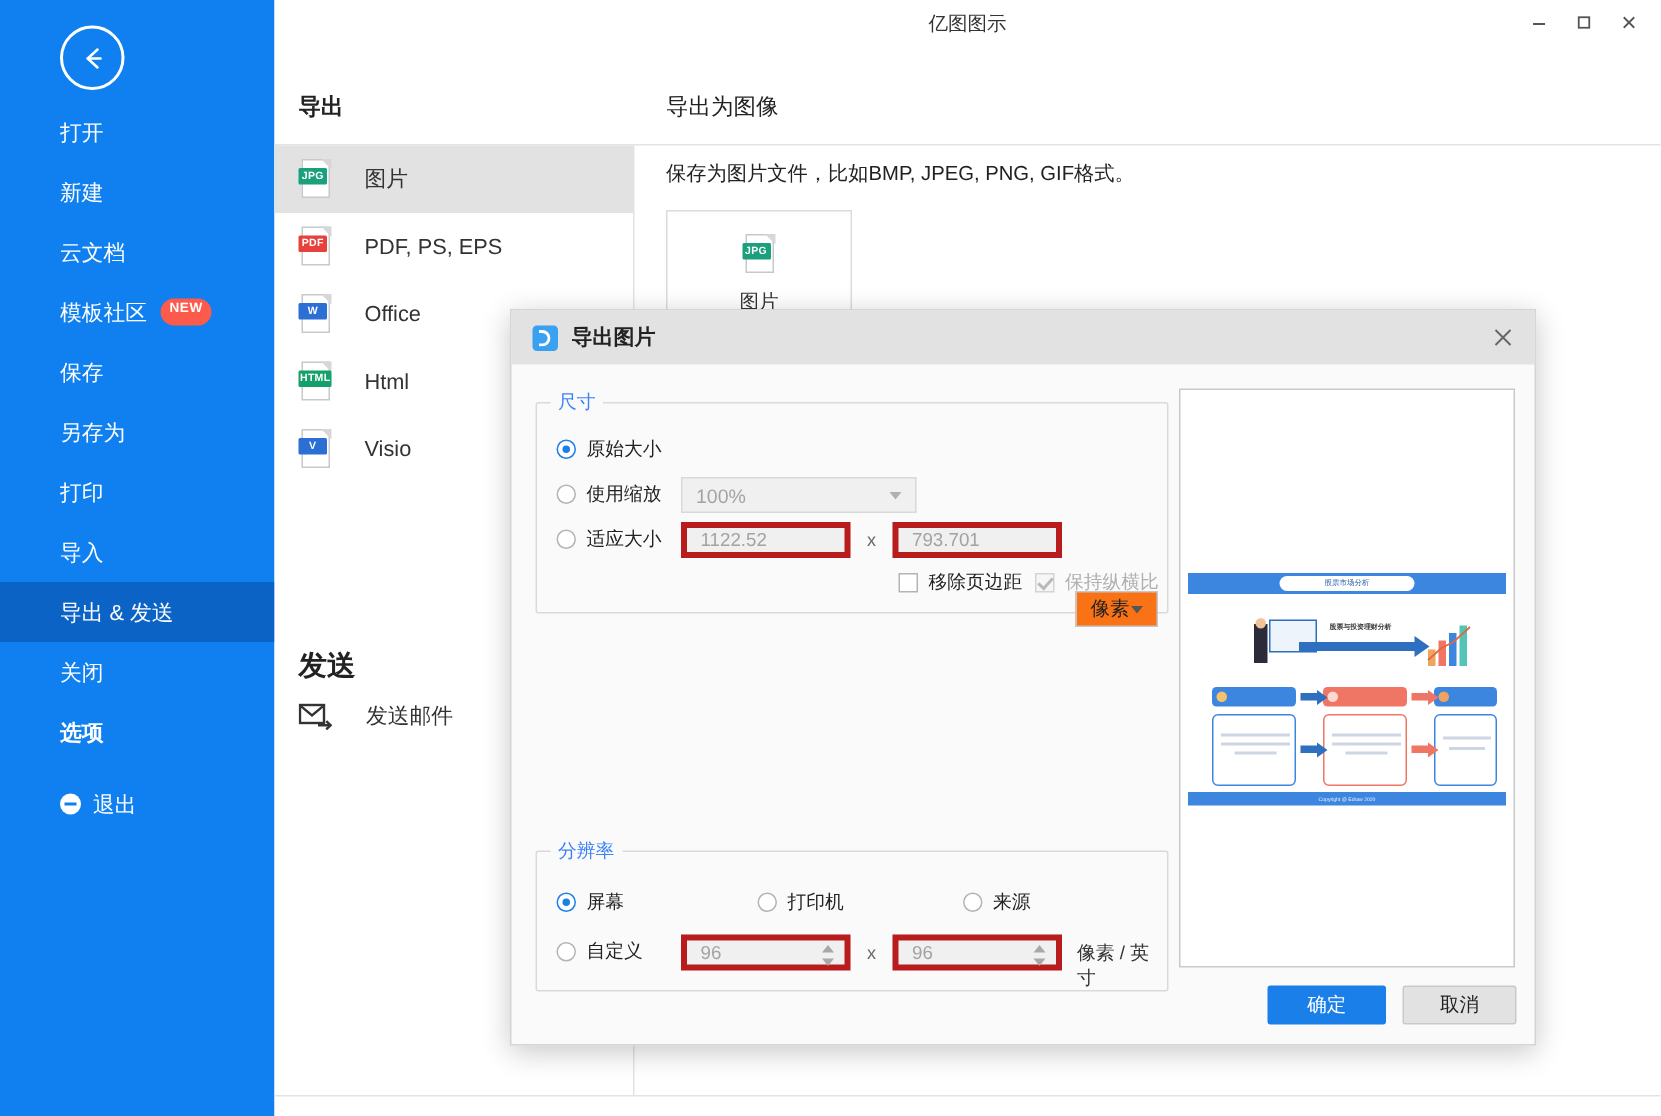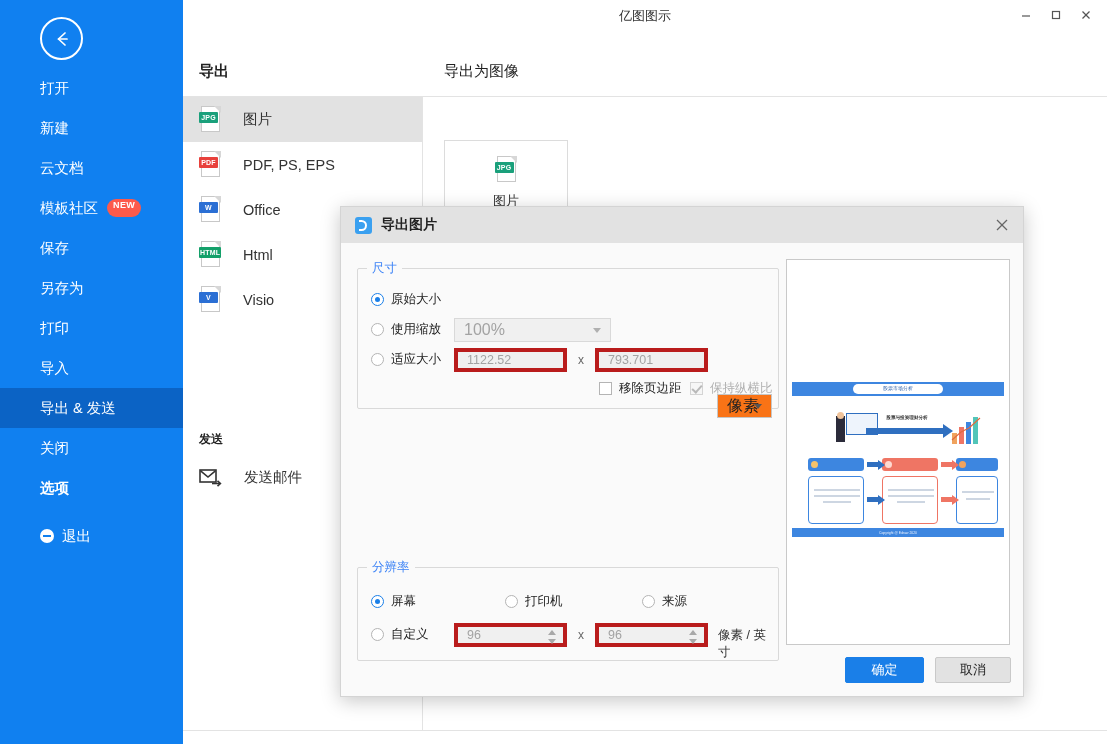--- a/index.html
+++ b/index.html
@@ -107,21 +107,21 @@
   .doc-ico .fold{
     position:absolute;right:1px;top:0;width:0;height:0;
     border-left:7px solid transparent;border-top:7px solid #d7d7d7;
   }
   .doc-ico .tag{
     position:absolute;left:0px;top:6px;min-width:17px;height:11px;
     display:flex;align-items:center;justify-content:center;
     color:#fff;font-size:7px;font-weight:bold;letter-spacing:.2px;
     padding:0 1px;border-radius:1px;
   }
-  .send-title{position:absolute;left:16px;top:401px;font-size:12px;font-weight:bold;color:#222;}
+  .send-title{position:absolute;left:16px;top:401px;font-size:19px;font-weight:bold;color:#222;}
   .send-item{position:absolute;left:16px;top:437px;display:flex;align-items:center;cursor:pointer;}
   .send-item .lbl{margin-left:21px;font-size:14.5px;color:#333;}
 
   .right-desc{position:absolute;left:261px;top:77px;font-size:13.5px;color:#222;}
   .card{
     position:absolute;left:261px;top:110px;width:124px;height:90px;
     border:1px solid #dcdcdc;background:#fff;
     display:flex;flex-direction:column;align-items:center;padding-top:15px;
     box-sizing:border-box;cursor:pointer;
   }
@@ -182,21 +182,21 @@
   .cbox.checked.dis:after{
     content:"";position:absolute;left:3px;top:0px;width:4px;height:8px;
     border:solid #b9b9b9;border-width:0 2px 2px 0;transform:rotate(42deg);
   }
 
   .inp{
     height:24px;border:4px solid #b91c1c;background:#f0f0f0;color:#a3a3a3;
     font-size:12.5px;display:flex;align-items:center;padding-left:9px;box-sizing:border-box;
   }
   .combo{
-    height:24px;border:1px solid #d9d9d9;background:#f0f0f0;color:#a3a3a3;font-size:16px;
+    height:24px;border:1px solid #d9d9d9;background:#f0f0f0;color:#a3a3a3;font-size:13px;
     display:flex;align-items:center;padding-left:9px;box-sizing:border-box;position:relative;text-align:right;
   }
   .combo .arw{
     position:absolute;right:9px;top:50%;margin-top:-2px;width:0;height:0;
     border-left:4px solid transparent;border-right:4px solid transparent;border-top:5px solid #b0b0b0;
   }
   .combo.enabled{background:#f97316;color:#222;border-color:#c6c6c6;margin-top:46px;}
   .combo.enabled .arw{border-top-color:#555;}
   .spin{position:absolute;right:7px;top:3px;width:9px;height:18px;}
   .spin i{display:block;width:0;height:0;margin:0 auto;}
@@ -390,20 +390,21 @@
     <div class="send-item">
       <svg width="24" height="20" viewBox="0 0 24 20">
         <rect x="1" y="3" width="16" height="12" fill="none" stroke="#333" stroke-width="1.6"></rect>
         <path d="M1.6 3.8 L9 10 L16.4 3.8" fill="none" stroke="#333" stroke-width="1.6"></path>
         <path d="M13 16.5 H21" stroke="#333" stroke-width="1.6"></path>
         <path d="M18.5 13.8 L21.4 16.5 L18.5 19.2" fill="none" stroke="#333" stroke-width="1.6"></path>
       </svg>
       <span class="lbl">发送邮件</span>
     </div>
 
+    <div class="right-desc">保存为图片文件，比如BMP, JPEG, PNG, GIF格式。</div>
     <div class="card">
       <div class="doc-ico">
         <div class="page"></div>
           <div class="fold"></div>
         <div class="tag" id="card-tag" style="background: rgb(26, 160, 123);">JPG</div>
       </div>
       <div class="cap">图片</div>
     </div>
   </div>
 

